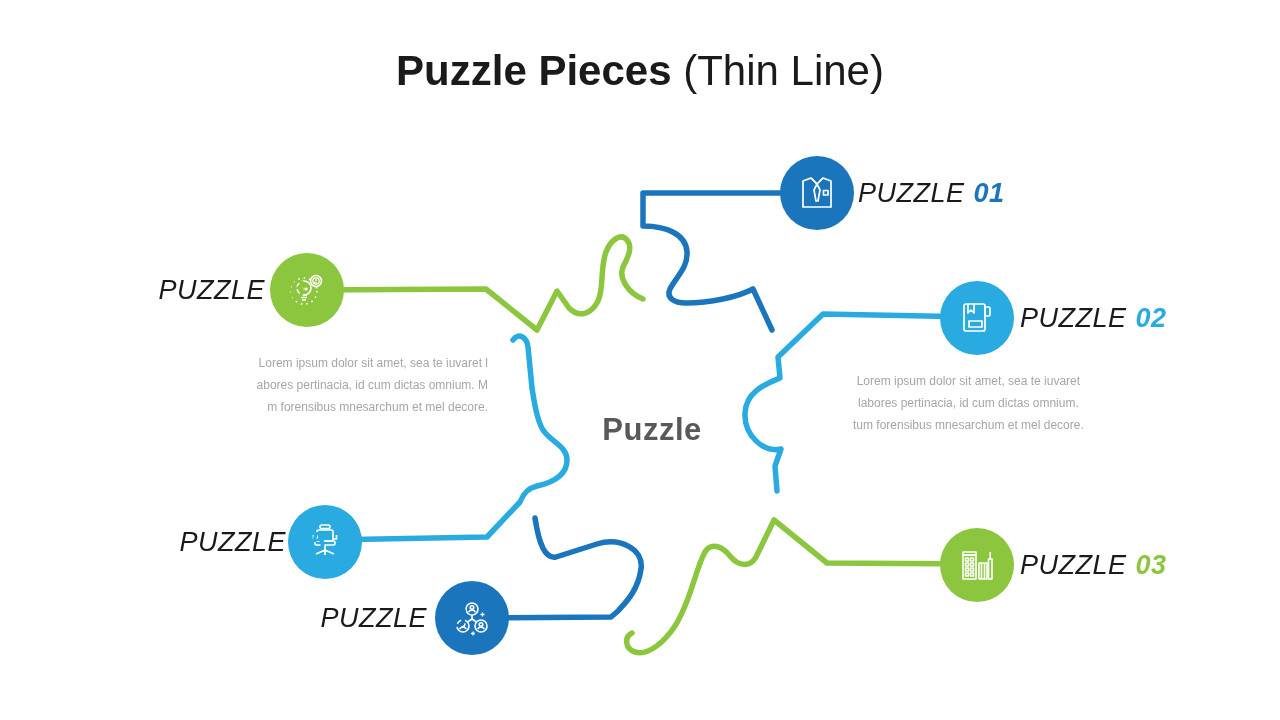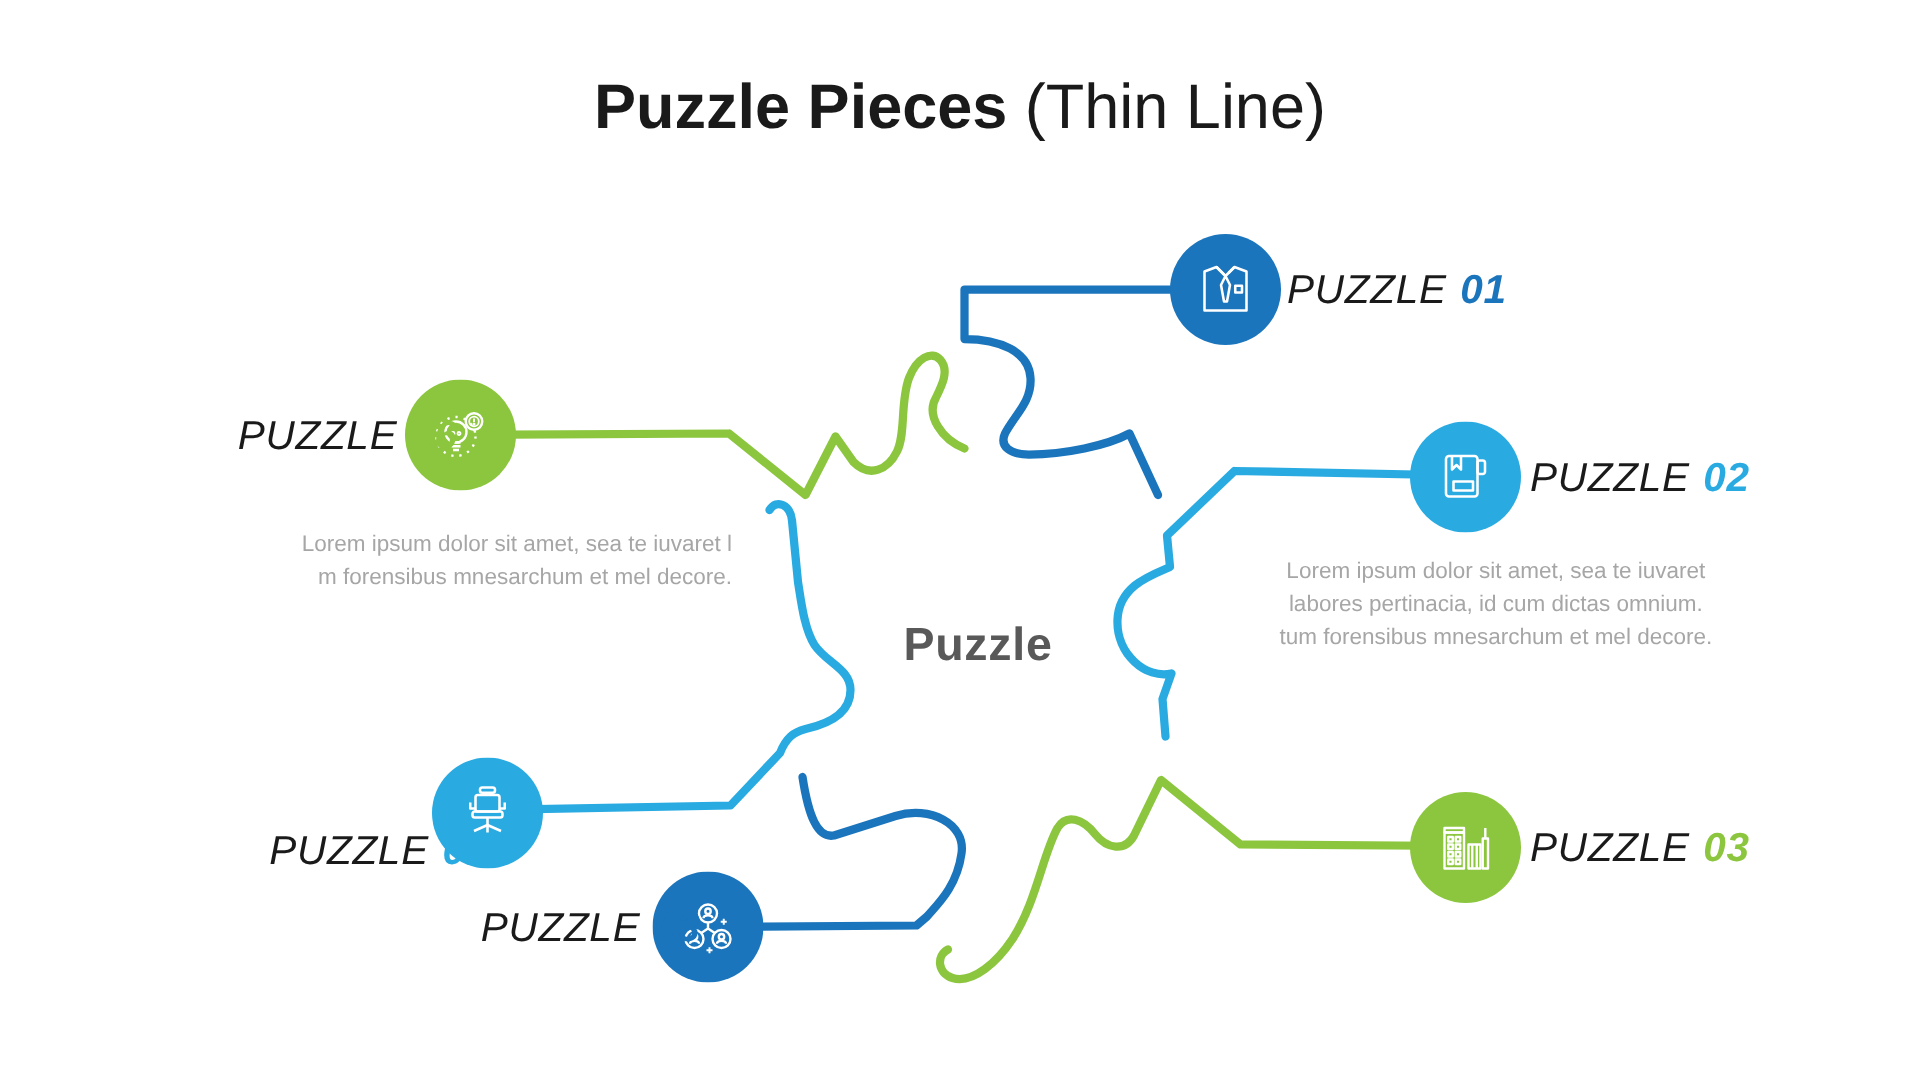--- a/index.html
+++ b/index.html
@@ -22,30 +22,30 @@
     font-size:27px;color:#1a1a1a;letter-spacing:0.5px;font-style:italic;
   }
   .label .num{font-weight:700;margin-left:9px;}
   .c-dark{color:#1B75BC;}
   .c-light{color:#29ABE2;}
   .c-green{color:#8CC63F;}
   .l01{left:858px;top:175px;}
   .l02{left:1020px;top:300px;}
   .l03{left:1020px;top:547px;}
   .l04{right:857px;top:600px;}
-  .l05{right:998px;top:524px;margin-top:25px;}
+  .l05{right:998px;top:524px;}
   .l06{right:1019px;top:272px;text-align:center;}
   .p01{left:780px;top:156px;}
   .p02{left:940px;top:281px;}
   .p03{left:940px;top:528px;}
   .p04{left:435px;top:581px;}
   .p05{left:288px;top:505px;}
   .p06{left:270px;top:253px;}
   .para{
-    position:absolute;font-size:15px;line-height:22px;color:#a6a6a6;
+    position:absolute;font-size:12px;line-height:22px;color:#a6a6a6;
   }
   .para-left{right:836px;top:352px;text-align:right;}
   .para-right{left:853px;top:370px;text-align:center;}
   .center-label{
     position:absolute;left:652px;top:430px;transform:translate(-50%,-50%);
     font-size:31px;font-weight:700;color:#595959;letter-spacing:0.5px;
   }
 </style>
 </head>
 <body>
@@ -178,20 +178,21 @@
   </div>
   <div class="label l05">
     <span>PUZZLE</span><span class="num c-light">05</span>
   </div>
   <div class="label l06">
     <span>PUZZLE</span><span class="num c-green">06</span>
   </div>
 
   <div class="para para-left">
     <div>Lorem ipsum dolor sit amet, sea te iuvaret l</div>
+    <div>abores pertinacia, id cum dictas omnium. M</div>
     <div>m forensibus mnesarchum et mel decore.</div>
   </div>
   <div class="para para-right">
     <div>Lorem ipsum dolor sit amet, sea te iuvaret</div>
     <div>labores pertinacia, id cum dictas omnium.</div>
     <div>tum forensibus mnesarchum et mel decore.</div>
   </div>
 
 </div>
 

